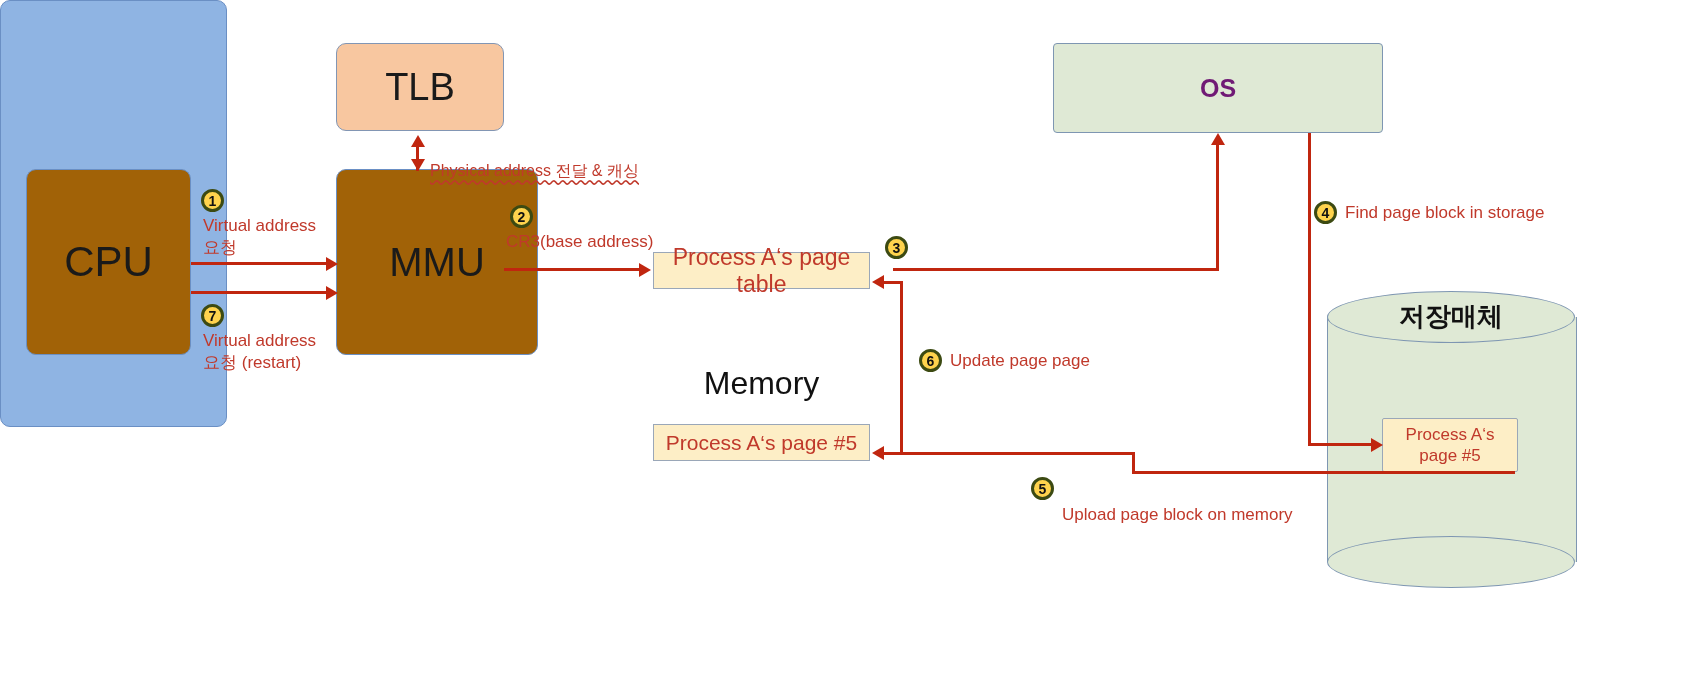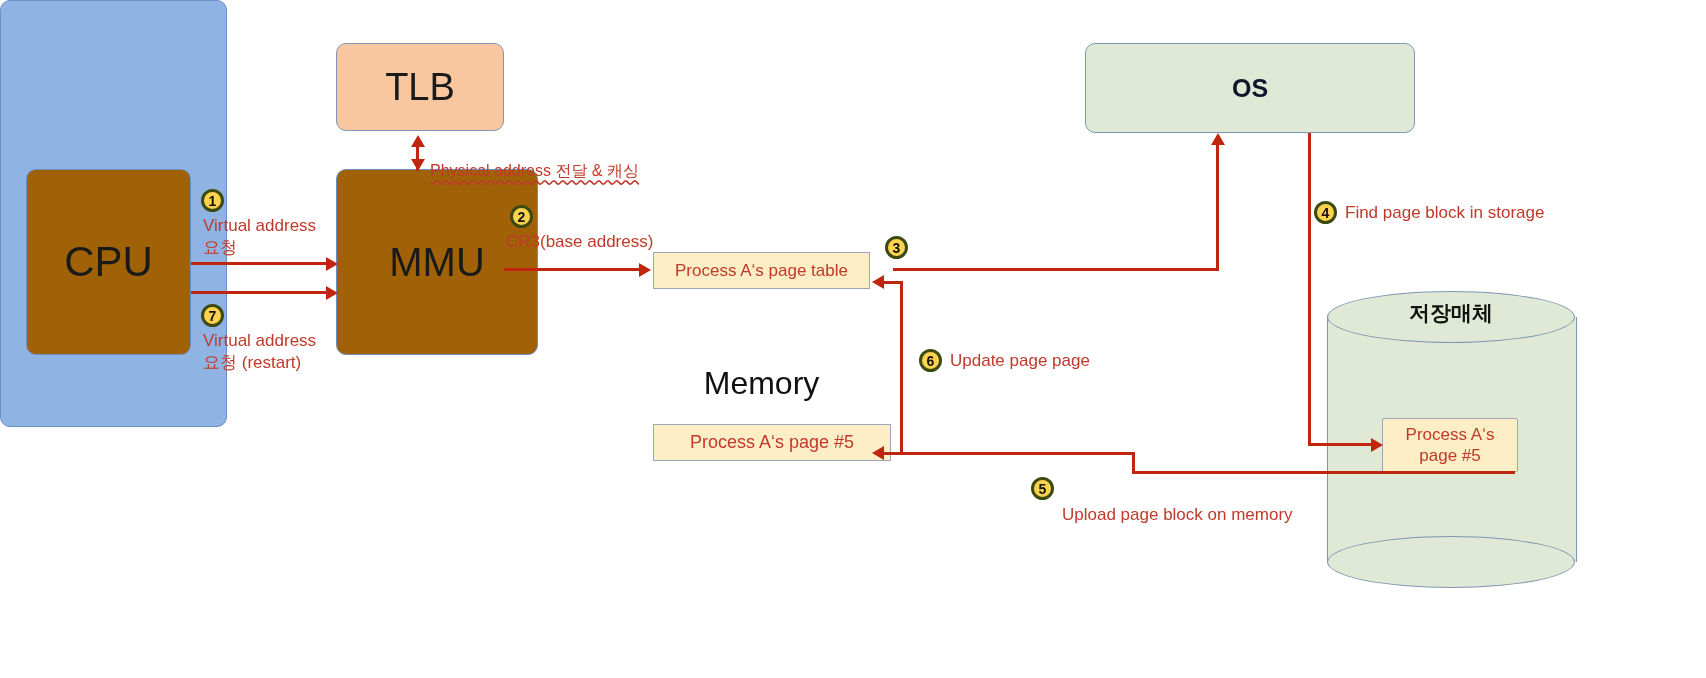--- a/index.html
+++ b/index.html
@@ -7,54 +7,54 @@
        font-family:"Liberation Sans","DejaVu Sans",sans-serif;}
   #stage{position:absolute;left:0;top:0;width:1706px;height:678px;}
 
   .box{position:absolute;box-sizing:border-box;display:flex;align-items:center;
        justify-content:center;text-align:center;}
 
   .blue{background:#a16207;border:1.5px solid #6a8fc4;border-radius:10px;
         color:#1a1a1a;}
   .orange{background:#f8c7a0;border:1.5px solid #8296b4;border-radius:10px;
           color:#1a1a1a;}
-  .green{background:#dfe9d5;border:1.5px solid #7e96b2;border-radius:10px;
-         color:#0f172a;margin-left:32px;}
+  .green{background:#dfe9d5;border:1.5px solid #7e96b2;border-radius:4px;
+         color:#701a75;}
   .cream{background:#fdeec6;border:1.2px solid #9aa7b8;color:#c0392b;}
 
   #cpu{left:26px;top:169px;width:165px;height:186px;font-size:42px;}
   #mmu{left:336px;top:169px;width:202px;height:186px;font-size:40px;}
   #tlb{left:336px;top:43px;width:168px;height:88px;font-size:38px;}
 
   #memory{left:649px;top:169px;width:225px;height:425px;
           border:1.5px solid #6a8fc4;border-radius:10px;background:#8fb4e3;}
   #memlabel{position:absolute;left:649px;top:355px;width:225px;height:56px;
             display:flex;align-items:center;justify-content:center;
             font-size:32px;color:#111;}
-  #pagetable{left:653px;top:252px;width:217px;height:37px;font-size:17px;}
-  #page5mem{left:653px;top:424px;width:238px;height:37px;font-size:18px;text-align:right;}
+  #pagetable{left:653px;top:252px;width:217px;height:37px;font-size:23px;}
+  #page5mem{left:653px;top:424px;width:217px;height:37px;font-size:21px;text-align:right;}
 
   #os{left:1053px;top:43px;width:330px;height:90px;flex-direction:column;
       line-height:1.22;}
   #os .t1{font-size:25px;font-weight:bold;}
   #os .t2{font-size:19px;}
 
   
   #cyl{position:absolute;left:1327px;top:291px;width:248px;height:297px;}
   #cylbody{position:absolute;left:0;top:26px;width:248px;height:245px;
            background:#dfe9d5;border-left:1.5px solid #7e96b2;
            border-right:1.5px solid #7e96b2;}
   #cyltop{position:absolute;left:0;top:0;width:248px;height:52px;
           background:#dfe9d5;border:1.5px solid #7e96b2;border-radius:50%;
           box-sizing:border-box;}
   #cylbottom{position:absolute;left:0;top:245px;width:248px;height:52px;
              background:#dfe9d5;border:1.5px solid #7e96b2;border-radius:50%;
              box-sizing:border-box;}
   #cyllabel{position:absolute;left:0;top:8px;width:248px;text-align:center;
-            font-size:21px;font-weight:bold;color:#111;}
+            font-size:26px;font-weight:bold;color:#111;}
   #page5st{left:1382px;top:418px;width:136px;height:54px;font-size:17px;
            border-radius:2px;flex-direction:column;line-height:1.25;}
 
   
   .ln{position:absolute;background:#c0260f;}
   .h{height:3px;}
   .v{width:3px;}
 
   .arrow{position:absolute;width:0;height:0;}
   .ar-r{border-top:7px solid transparent;border-bottom:7px solid transparent;

